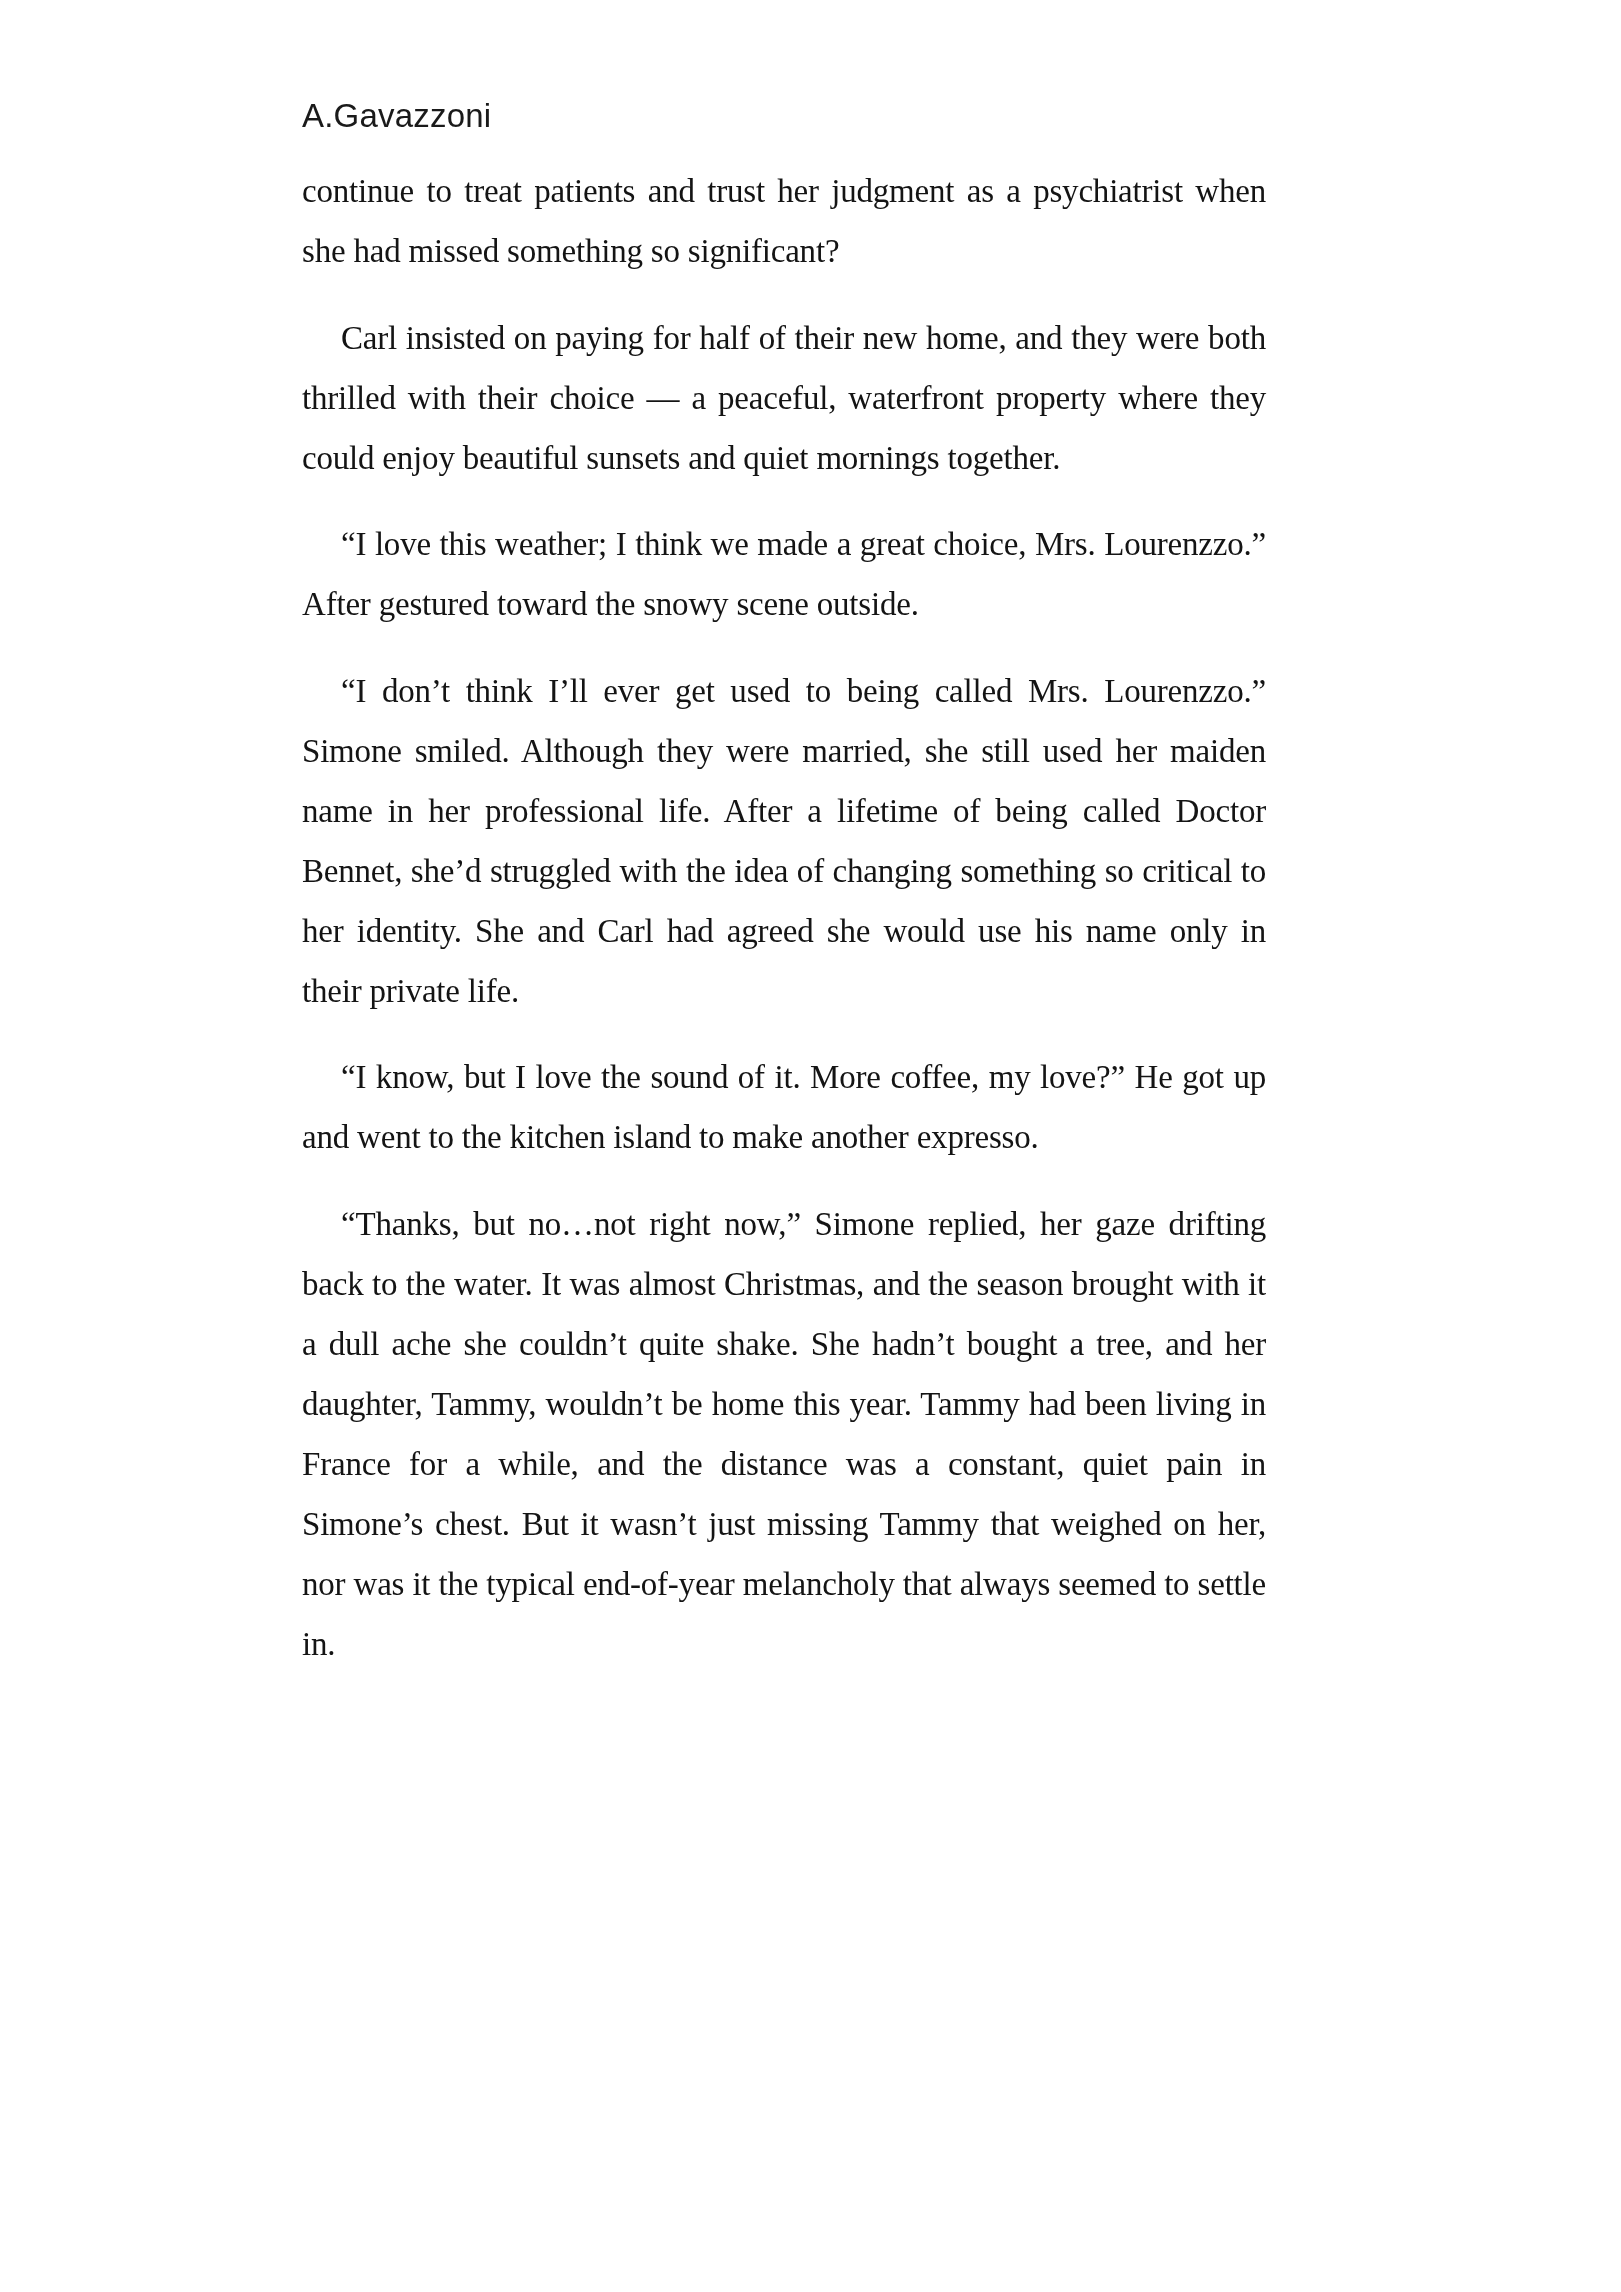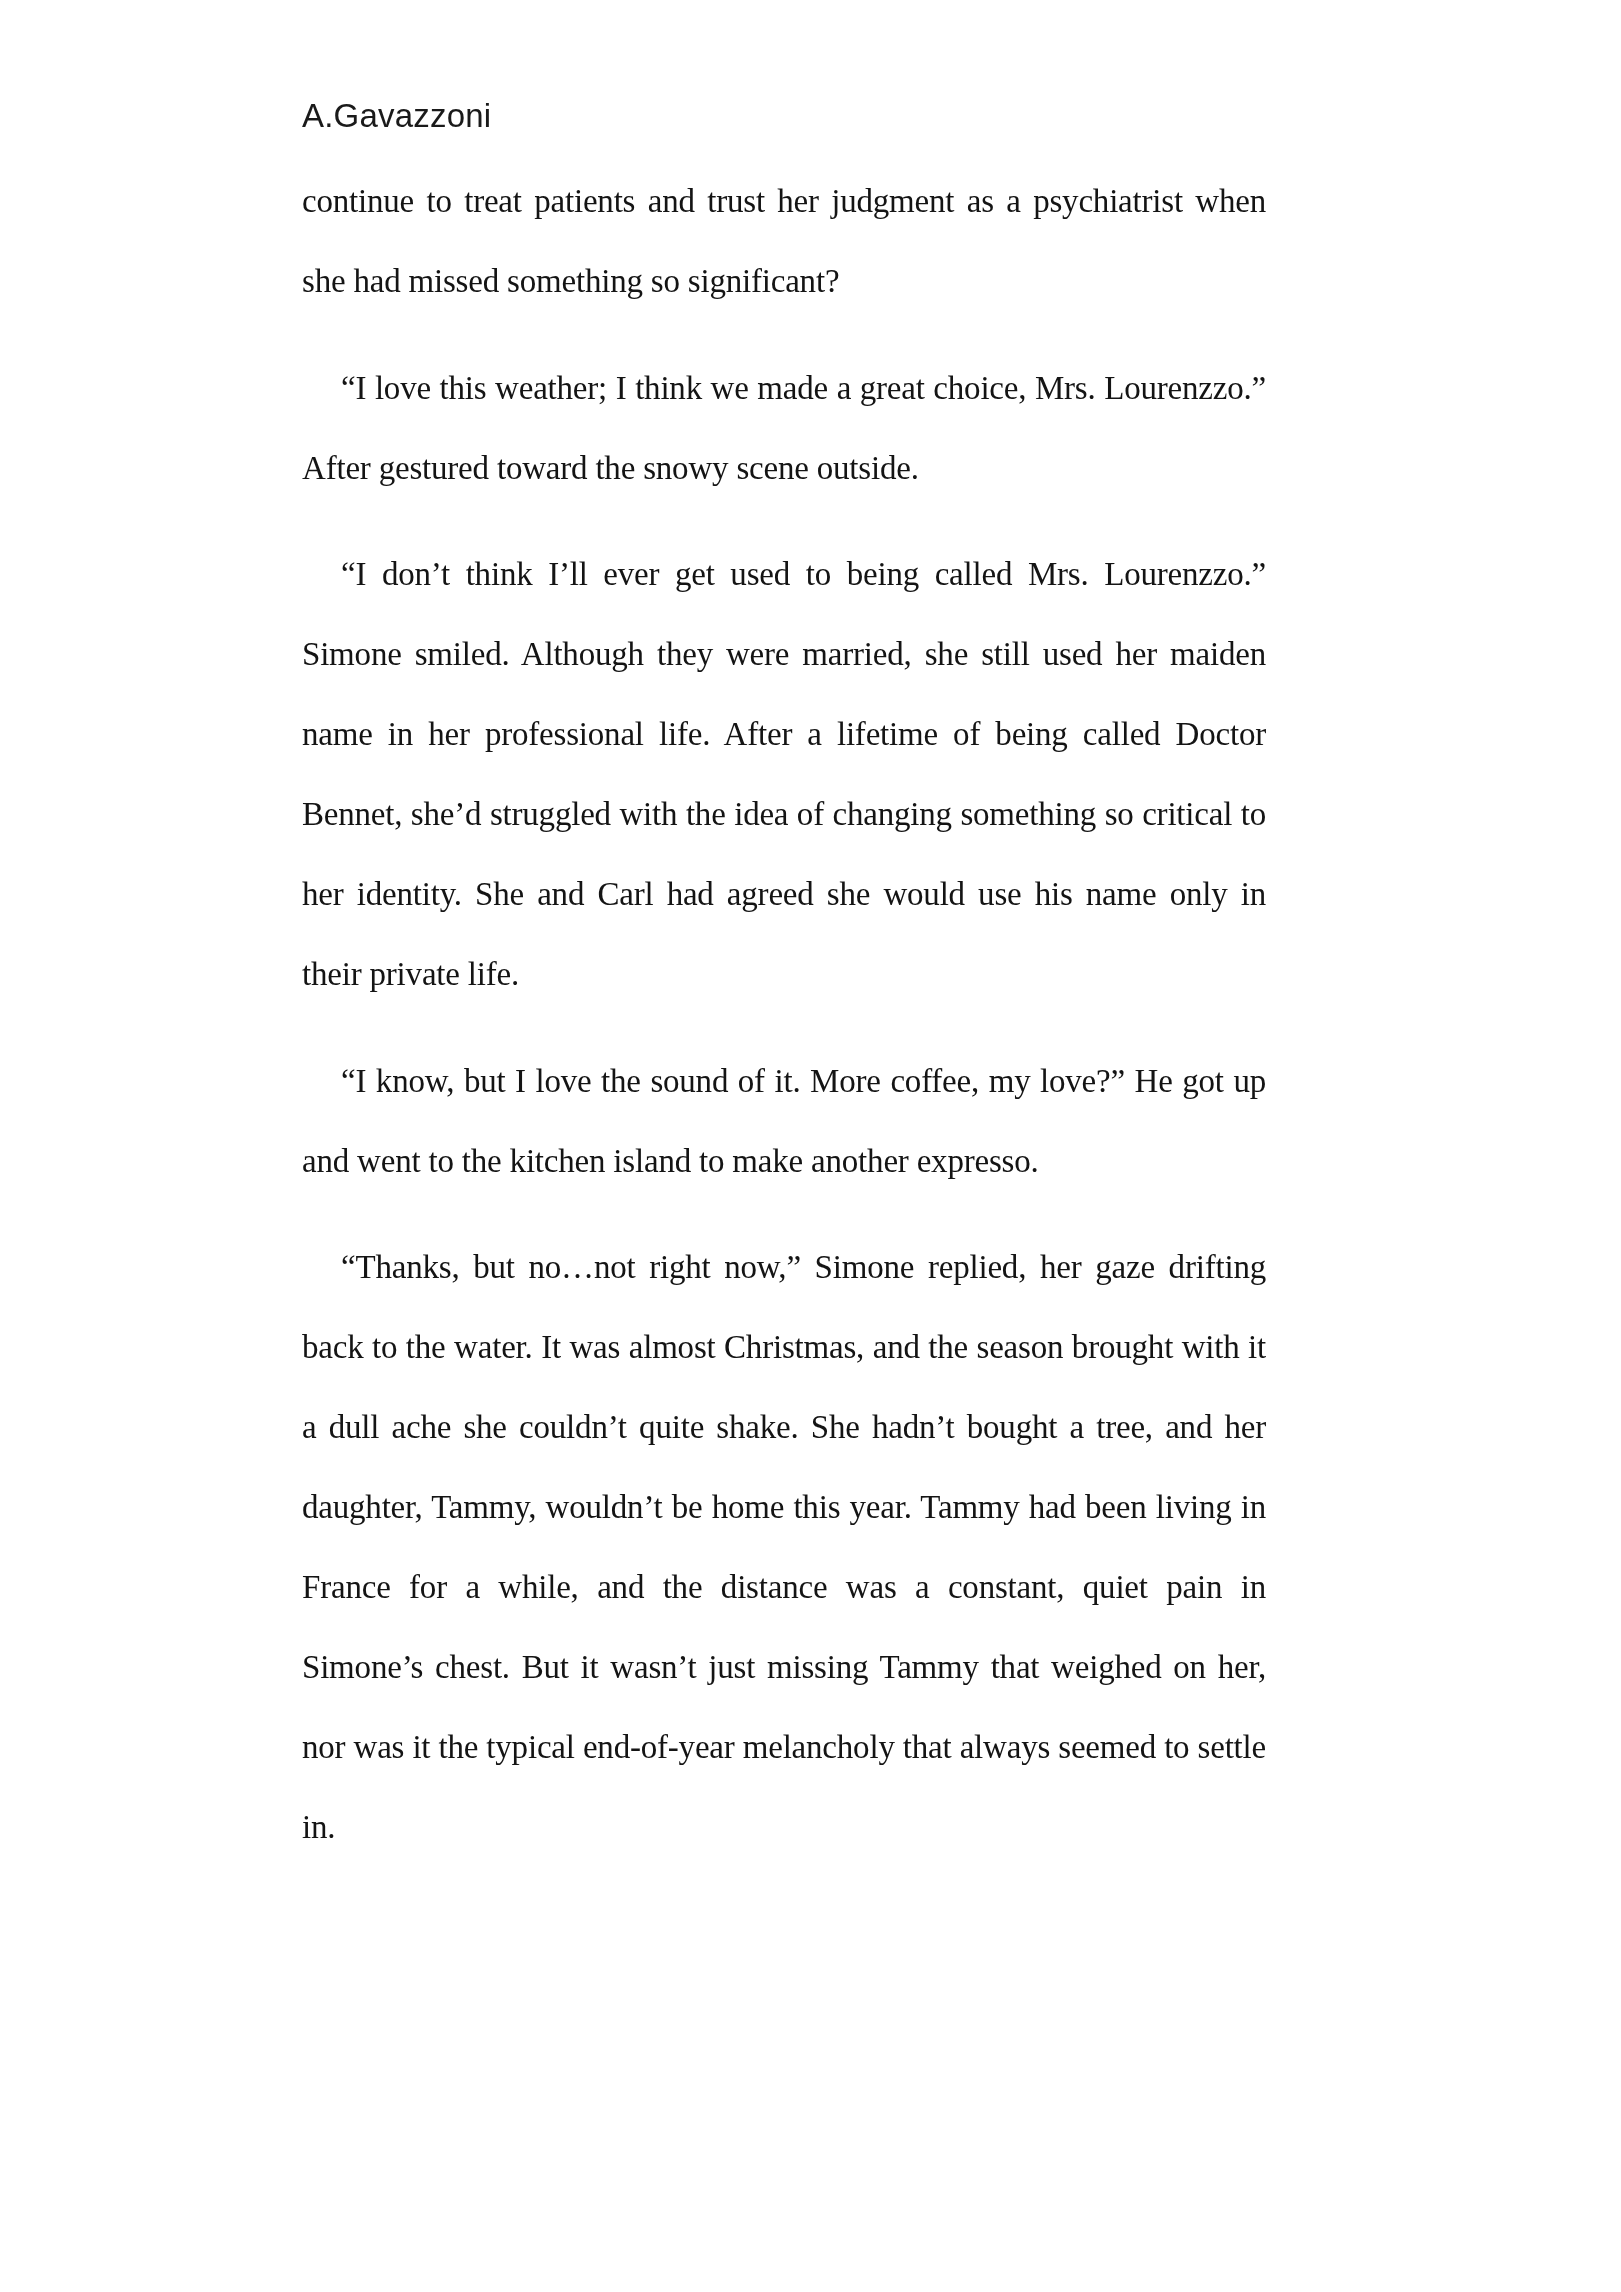--- a/index.html
+++ b/index.html
@@ -25,21 +25,21 @@
     letter-spacing: 0.2px;
     white-space: nowrap;
   }
   .text-block {
     position: absolute;
     left: 302px;
     top: 161px;
     width: 964px;
     font-family: "Liberation Serif", "DejaVu Serif", serif;
     font-size: 33px;
-    line-height: 80px;
+    line-height: 60px;
     letter-spacing: -0.2px;
     color: #141414;
     text-align: justify;
   }
   .text-block p {
     margin: 0 0 26.5px 0;
     text-indent: 39px;
     padding: 0;
   }
   .text-block p.continuation {
@@ -48,20 +48,21 @@
 </style>
 </head>
 <body>
 
 <div class="page">
 
   <div class="running-header">A.Gavazzoni</div>
 
   <div class="text-block">
     <p class="continuation">continue to treat patients and trust her judgment as a psychiatrist when she had missed something so significant?</p>
+    <p>Carl insisted on paying for half of their new home, and they were both thrilled with their choice — a peaceful, waterfront property where they could enjoy beautiful sunsets and quiet mornings together.</p>
     <p>“I love this weather; I think we made a great choice, Mrs. Lourenzzo.” After gestured toward the snowy scene outside.</p>
     <p>“I don’t think I’ll ever get used to being called Mrs. Lourenzzo.” Simone smiled. Although they were married, she still used her maiden name in her professional life. After a lifetime of being called Doctor Bennet, she’d struggled with the idea of changing something so critical to her identity. She and Carl had agreed she would use his name only in their private life.</p>
     <p>“I know, but I love the sound of it. More coffee, my love?” He got up and went to the kitchen island to make another expresso.</p>
     <p>“Thanks, but no…not right now,” Simone replied, her gaze drifting back to the water. It was almost Christmas, and the season brought with it a dull ache she couldn’t quite shake. She hadn’t bought a tree, and her daughter, Tammy, wouldn’t be home this year. Tammy had been living in France for a while, and the distance was a constant, quiet pain in Simone’s chest. But it wasn’t just missing Tammy that weighed on her, nor was it the typical end-of-year melancholy that always seemed to settle in.</p>
   </div>
 
 </div>
 
 
 </body></html>

